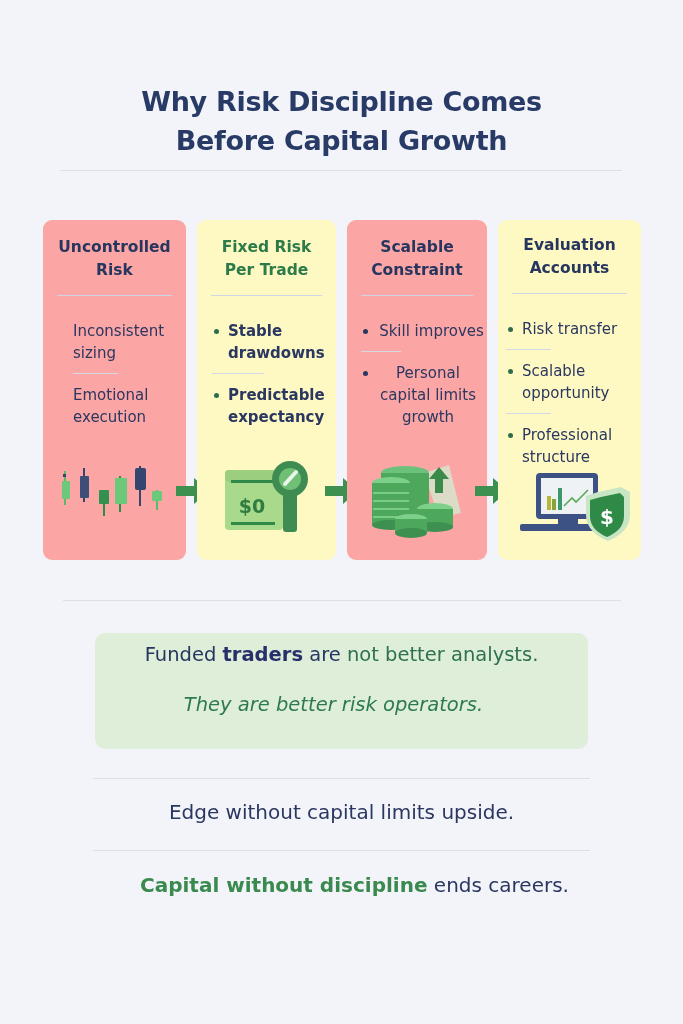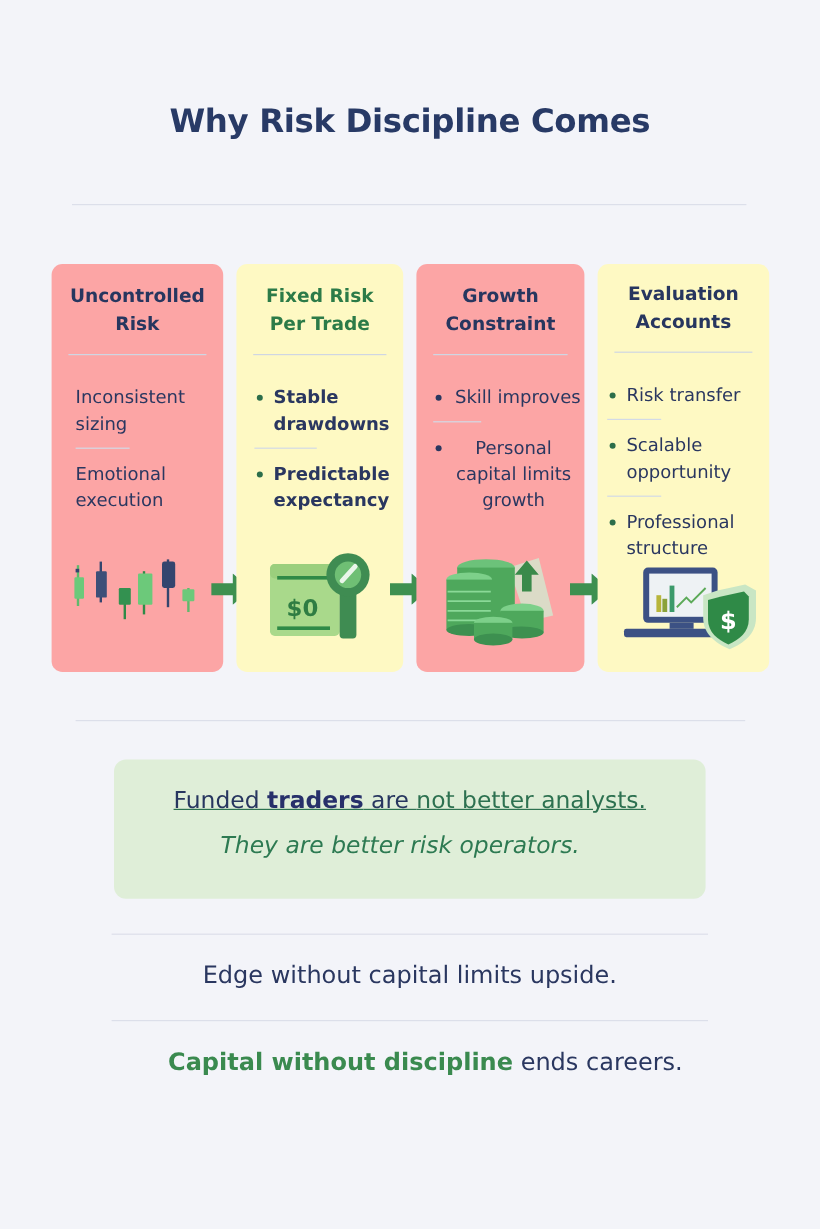--- a/index.html
+++ b/index.html
@@ -38,49 +38,50 @@
     background: #2c6e4a;
   }
   .item.bullet.navy::before { background: #2a3760; }
   .item-sep { height: 1px; background: #d3dae6; margin: 9px 0 10px 0; width: 45%; }
   .icon { position: absolute; }
   .arrow { position: absolute; top: 478px; width: 34px; height: 26px; }
   .quote-box {
     position: absolute; left: 95px; top: 633px; width: 493px; height: 116px;
     background: #dfeed8; border-radius: 10px; text-align: center;
   }
-  .quote-line1 { position: absolute; top: 22px; left: 0; right: 0; font-size: 19.5px; color: #2d7150; text-decoration: underline; }
+  .quote-line1 { position: absolute; top: 10px; left: 0; right: 0; font-size: 19.5px; color: #2d7150; }
   .quote-line1 .navy { color: #27365f; }
   .quote-line1 .b { font-weight: bold; color: #27306a; }
   .quote-line2 { position: absolute; top: 60px; left: 0; right: 16px; font-size: 19.5px; font-style: italic; color: #2d7a52; }
   .line-a {
     position: absolute; top: 800px; left: 0; width: 683px; text-align: center;
     font-size: 20px; color: #2a3760;
   }
   .line-b {
     position: absolute; top: 873px; left: 0; width: 683px; text-align: center;
     font-size: 20px; color: #2a3760; padding-left: 26px;
   }
   .line-b .g { color: #3a8a4f; font-weight: bold; }
 </style>
 </head>
 <body>
 
 <div class="title">
   <div>Why Risk Discipline Comes</div>
+  <div>Before Capital Growth</div>
 </div>
 <div class="hr" style="left:60px; width:562px; top:170px;"></div>
 
 <div class="card blue" style="left:43px; width:143px;">
   <div class="card-title">
     <div>Uncontrolled</div>
     <div>Risk</div>
   </div>
   <div class="card-hr"></div>
-  <div class="items" style="left:20px;">
+  <div class="items" style="left:30px;">
     <div class="item" style="width:100px;">Inconsistent sizing</div>
     <div class="item-sep" style="width:45px;"></div>
     <div class="item" style="width:100px;">Emotional execution</div>
   </div>
   <svg class="icon" style="left:16px; top:246px;" width="110" height="60" viewBox="0 0 110 60">
     <rect x="5" y="5" width="2" height="34" fill="#5fb96c"></rect>
       <rect x="3" y="15" width="8" height="18" rx="1" fill="#6cc97a"></rect>
       <rect x="4" y="8" width="3" height="3" fill="#34456e"></rect>
     <rect x="24" y="2" width="2" height="34" fill="#34456e"></rect>
       <rect x="21" y="10" width="9" height="22" rx="1" fill="#3d4f78"></rect>
@@ -122,21 +123,21 @@
     <path d="M63 28 L74 16" stroke="#eaf6ea" stroke-width="4" stroke-linecap="round"></path>
   </svg>
 </div>
 
 <svg class="arrow" style="left:325px;" viewBox="0 0 34 26">
   <polygon points="0,8 18,8 18,0 33,13 18,26 18,18 0,18" fill="#3e9050"></polygon>
 </svg>
 
 <div class="card blue" style="left:347px; width:140px;">
   <div class="card-title">
-    <div>Growth</div>
+    <div>Scalable</div>
     <div>Constraint</div>
   </div>
   <div class="card-hr"></div>
   <div class="items" style="left:14px;text-align:center;">
     <div class="item bullet navy" style="width:125px;">Skill improves</div>
     <div class="item-sep" style="width:40px;"></div>
     <div class="item bullet navy" style="width:118px;">Personal capital limits growth</div>
   </div>
   <svg class="icon" style="left:22px; top:243px;" width="95" height="80" viewBox="0 0 95 80">
     <path d="M55 10 L80 2 L92 50 L70 55 Z" fill="#d2e9cf" opacity="0.8"></path>

